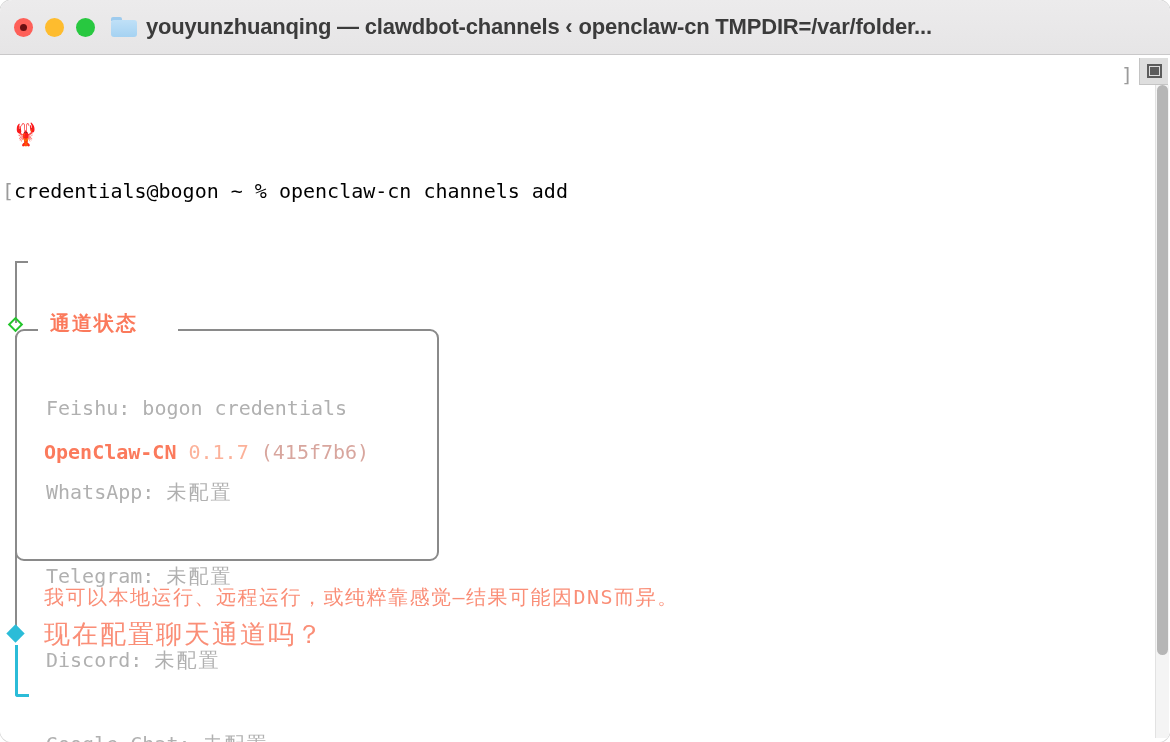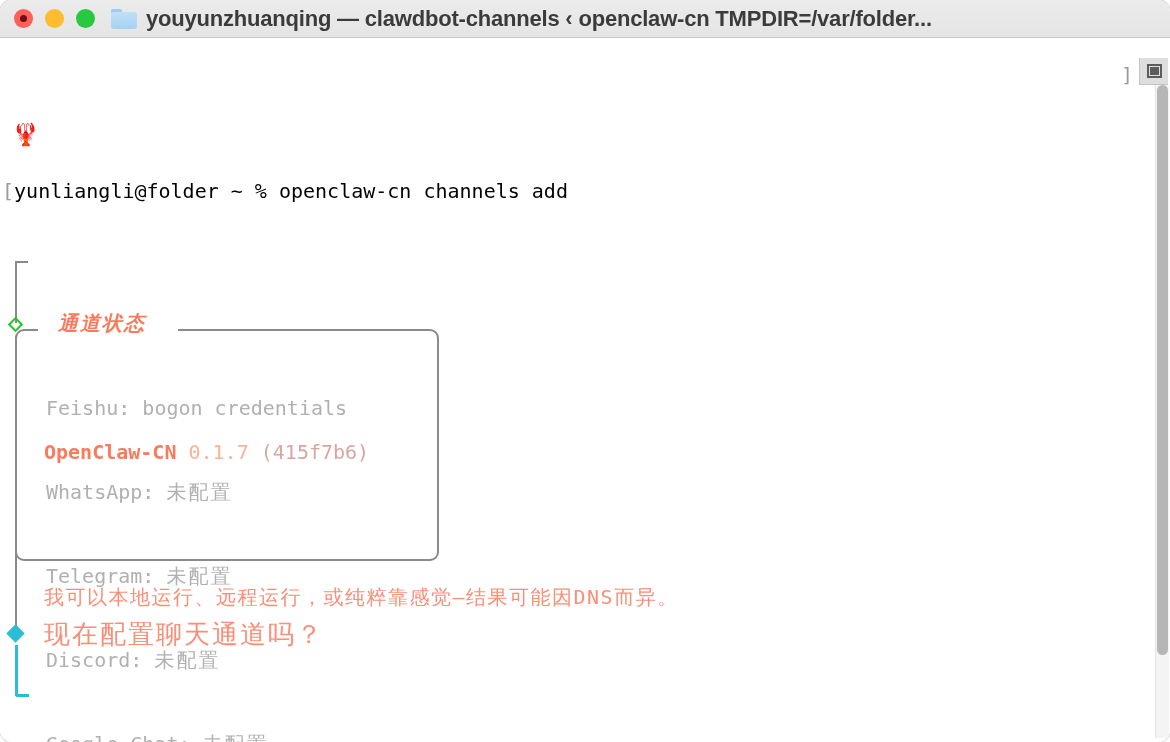--- a/index.html
+++ b/index.html
@@ -19,21 +19,21 @@
     height: 742px;
     background: #ffffff;
     border-radius: 12px;
     overflow: hidden;
     box-shadow: 0 0 0 1px #d8d8d8;
   }
 
   
   .titlebar {
     position: relative;
-    height: 38px;
+    height: 55px;
     background: linear-gradient(180deg, #ecebec 0%, #e6e5e6 100%);
     border-bottom: 1px solid #c9c8c9;
     display: flex;
     align-items: center;
     padding: 0 14px;
     border-top-left-radius: 12px;
     border-top-right-radius: 12px;
   }
   .traffic {
     display: flex;
@@ -284,21 +284,21 @@
       <span class="tab"></span>
         <span class="body"></span>
     </span>
     <span class="title-text">youyunzhuanqing — clawdbot-channels ‹ openclaw-cn TMPDIR=/var/folder...</span>
   </div>
 
   <div class="term">
     <div class="term-inner">
 
       
-      <div class="line"><span class="c-gray">[</span><span class="c-black">yunliangli@folder ~ % openclaw-cn channels add</span></div>
+      <div class="line"><span class="c-gray">[</span><span class="c-black">credentials@bogon ~ % openclaw-cn channels add</span></div>
 
       <div class="line"> </div>
 
       
       <div class="line" style="padding-left:44px;"><span class="c-orange" style="font-weight:bold;">OpenClaw-CN</span> <span class="c-salmon-lt">0.1.7</span> <span class="c-muted-pk">(415f7b6)</span></div>
 
       
       <div class="line" style="padding-left:44px;letter-spacing:1.5px;"><span class="c-salmon">我可以本地运行、远程运行，或纯粹靠感觉—结果可能因DNS而异。</span></div>
 
       <div class="line"> </div>
@@ -321,21 +321,21 @@
     <div class="diamond-hollow" style="left:10px; top:264px;"></div>
     <div class="gutter-line" style="top:281px; height:225px;"></div>
     <div class="gutter-line" style="top:506px; height:66px;"></div>
     <div class="diamond-solid" style="left:9px; top:572px;"></div>
     <div class="cyan-bracket" style="top:590px; height:52px;"></div>
 
     <div class="status-box" style="left:15px; top:274px; width:424px; height:232px;"></div>
 
     <div class="box-gap" style="left:38px; top:268px; width:140px; height:14px;"></div>
 
-    <div class="status-title" style="left:52px; top:254px;font-style:italic;">通道状态</div>
+    <div class="status-title" style="left:44px; top:254px;">通道状态</div>
 
     <div class="status-list" style="left:46px; top:283px;">
       <div><span>Feishu</span><span>: </span><span>bogon credentials</span></div>
       <div><span>WhatsApp</span><span>: </span><span class="cjk">未配置</span></div>
       <div><span>Telegram</span><span>: </span><span class="cjk">未配置</span></div>
       <div><span>Discord</span><span>: </span><span class="cjk">未配置</span></div>
       <div><span>Google Chat</span><span>: </span><span class="cjk">未配置</span></div>
       
       
       

